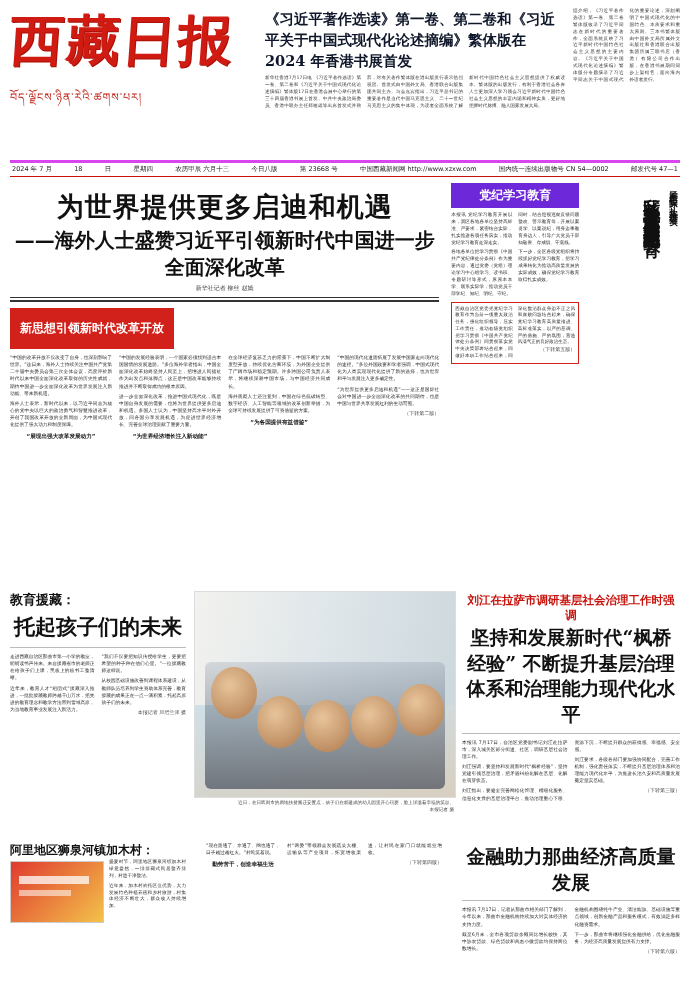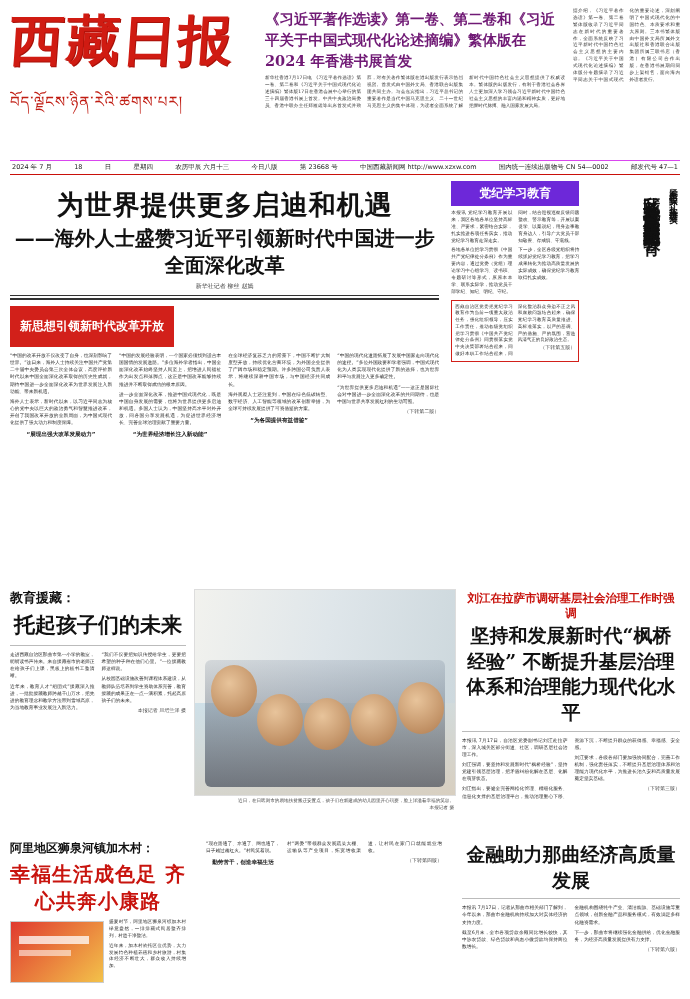--- a/index.html
+++ b/index.html
@@ -17,40 +17,40 @@
   .logo-col{width:255px;flex:0 0 255px;padding-top:6px;}
   .logo{
     font-family:"DejaVu Serif","Liberation Serif",serif;
     font-size:54px;font-weight:bold;color:#d01b12;
     letter-spacing:2px;line-height:1.05;
     white-space:nowrap;
     transform:skewX(-4deg);
     text-shadow:1px 1px 0 #a81109;
   }
   .logo-sub{
-    margin-top:16px;color:#c01c12;font-size:15px;letter-spacing:1px;
+    margin-top:16px;color:#c01c12;font-size:11px;letter-spacing:1px;
     font-family:"DejaVu Serif","Liberation Serif",serif;
   }
   .head-news{flex:1;display:flex;gap:8px;padding-top:2px;}
   .head-headline{
     font-family:"DejaVu Serif","Liberation Serif",serif;
-    font-weight:bold;font-size:14.5px;line-height:1.45;color:#701a75;
+    font-weight:bold;font-size:14.5px;line-height:1.45;color:#0f172a;
     margin-bottom:4px;
   }
   .head-body{
     font-size:4.6px;line-height:1.5;color:#333;text-align:justify;
     column-gap:6px;
   }
   .hn-left{flex:0 0 300px;}
   .hn-right{flex:1;}
   .hn-left .head-body{column-count:3;}
   .hn-right .head-body{column-count:2;}
 
   
-  .inforule{border-top:1px solid #d946ef;border-bottom:1px solid #c9100a;margin-top:4px;padding:2px 0;}
+  .inforule{border-top:3px solid #d946ef;border-bottom:1px solid #c9100a;margin-top:4px;padding:2px 0;}
   .infobar{display:flex;justify-content:space-between;font-size:6.5px;color:#222;padding:0 2px;}
   .infobar span{white-space:nowrap;}
 
   
   .main-area{display:flex;gap:12px;margin-top:6px;height:400px;}
   .left-main{flex:1;min-width:0;}
   .right-rail{flex:0 0 218px;display:flex;gap:4px;}
 
   .big-title{
     font-family:"DejaVu Serif","Liberation Serif",serif;
@@ -283,21 +283,20 @@
         <p>刘江指出，要健全完善网格化管理、精细化服务、信息化支撑的基层治理平台，推动治理重心下移、资源下沉，不断提升群众的获得感、幸福感、安全感。</p>
         <p>刘江要求，各级各部门要加强协同配合，完善工作机制，强化责任落实，不断提升基层治理体系和治理能力现代化水平，为推进长治久安和高质量发展奠定坚实基础。</p>
         <div class="endnote">（下转第三版）</div>
       </div>
     </div>
   </div>
 
   <div class="bottom">
     <div class="b-left">
       <div class="kicker">阿里地区狮泉河镇加木村：</div>
-      <div class="huge-red">幸福生活成色足  齐心共奔小康路</div>
       <div class="poster"></div>
       <div class="tiny">
         <p>盛夏时节，阿里地区狮泉河镇加木村绿意盎然，一排排藏式民居整齐排列，村道干净整洁。</p>
         <p>近年来，加木村依托区位优势，大力发展特色种植养殖和乡村旅游，村集体经济不断壮大，群众收入持续增加。</p>
       </div>
     </div>
 
     <div class="b-mid">
       <div class="cols3">
         <p>“现在路通了、水通了、网也通了，日子越过越红火。”村民笑着说。</p>

